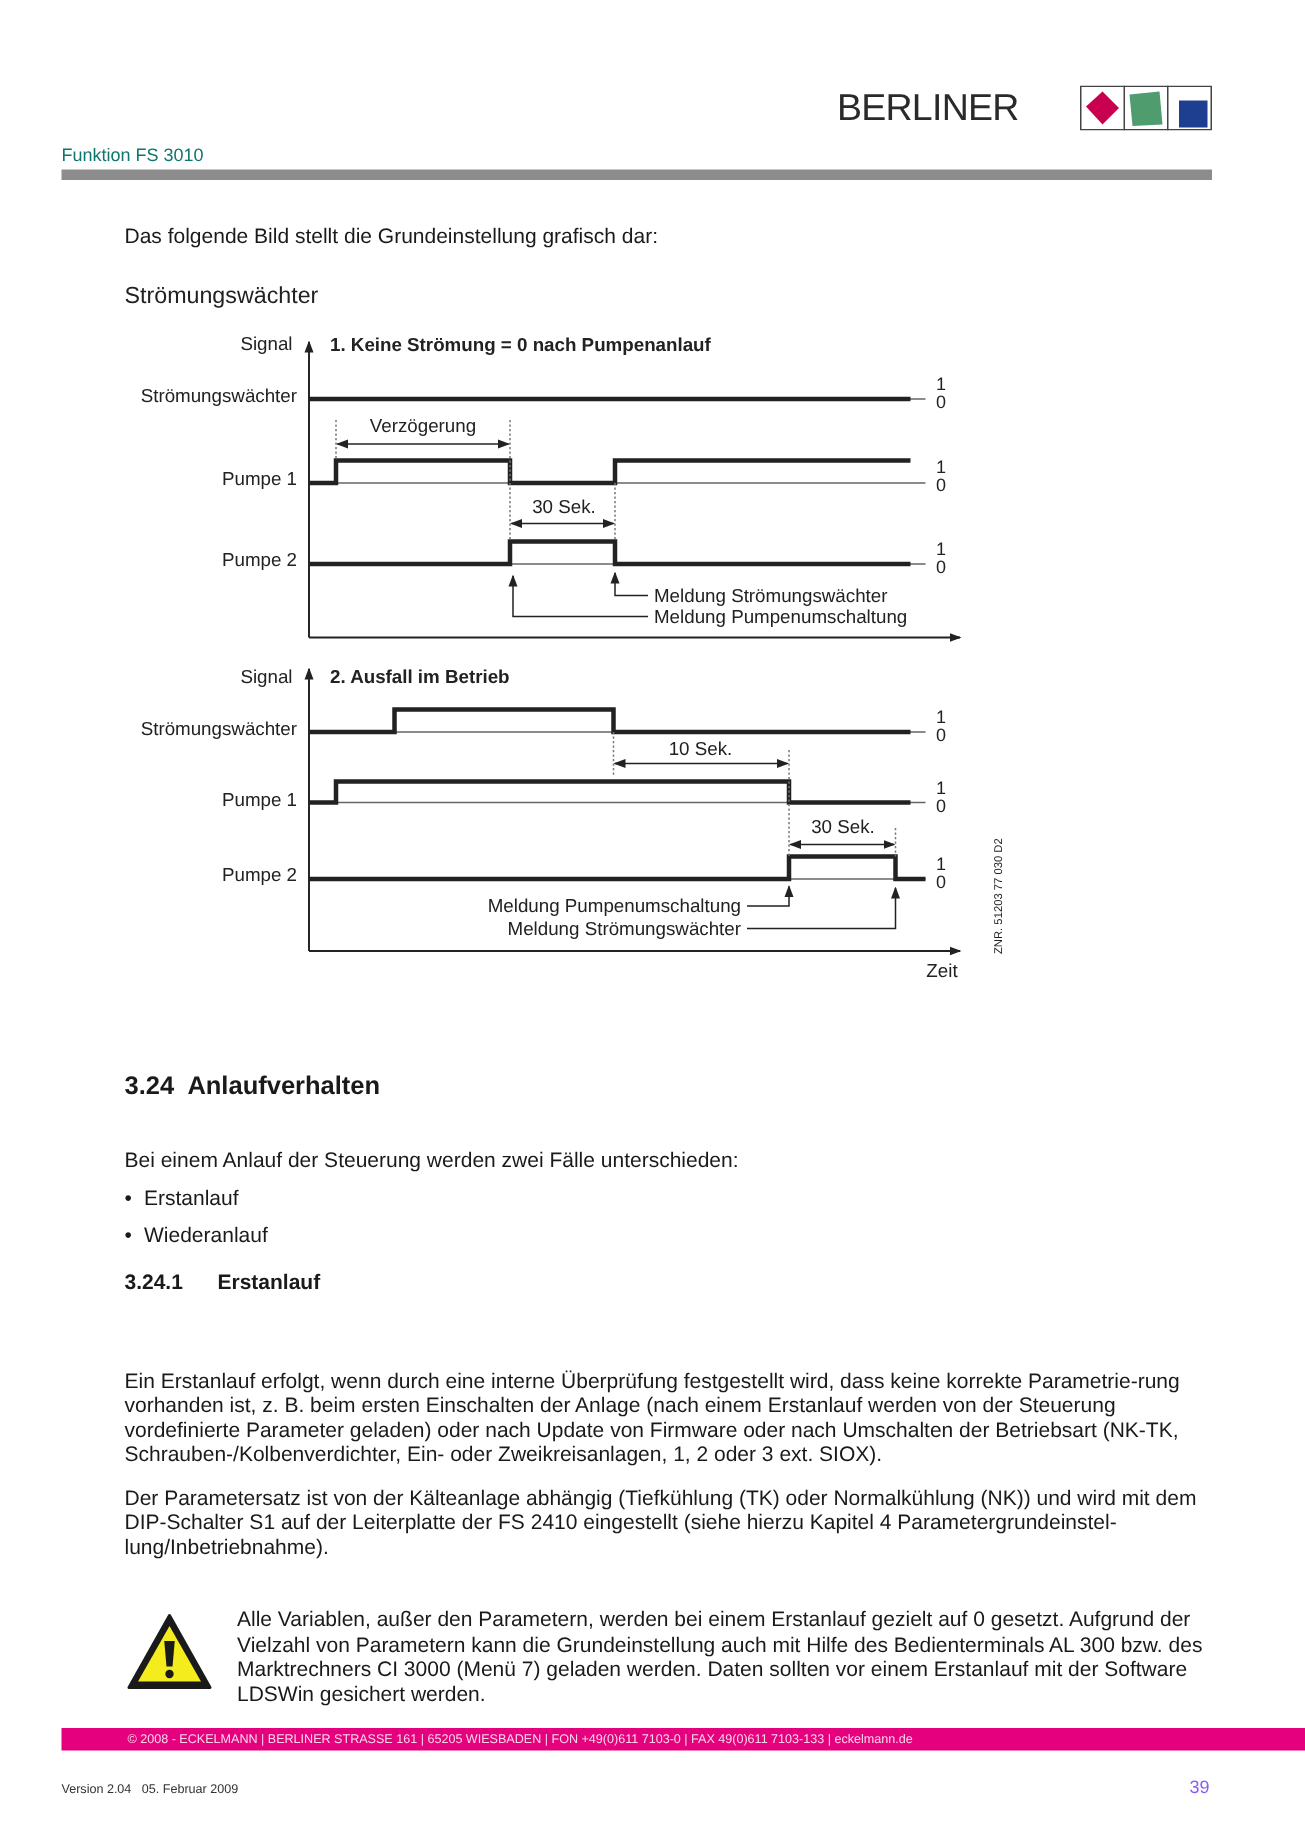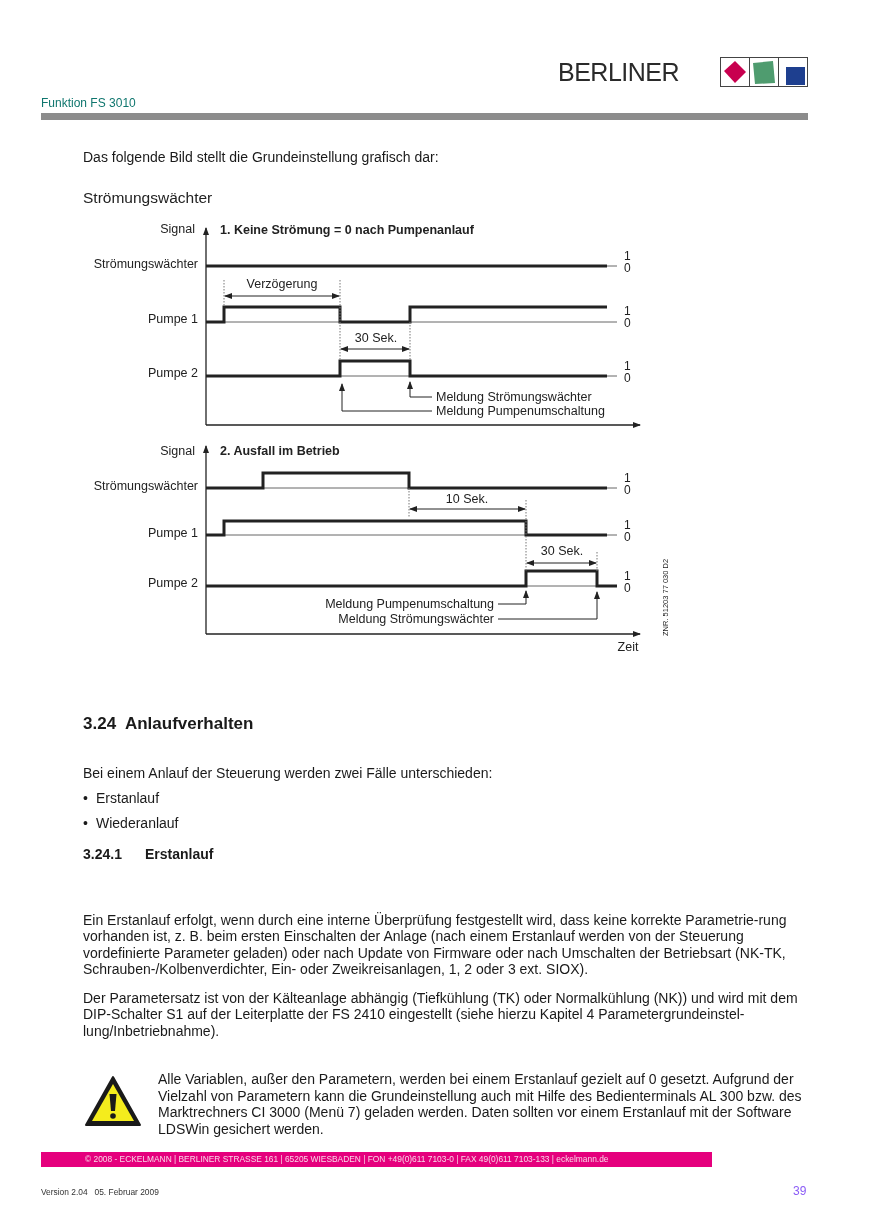--- a/index.html
+++ b/index.html
@@ -15,21 +15,21 @@
   svg.diagram { position:absolute; left:0; top:0; }
   .diagram text { font-family:"Liberation Sans", sans-serif; fill:#222; }
   .h2 { left:83px; top:714px; font-size:17px; font-weight:bold; }
   .p { left:83px; font-size:14px; width:730px; line-height:16.3px; }
   .bullet { left:83px; font-size:14px; }
   .bullet .dot { display:inline-block; width:13px; }
   .h3 { left:83px; top:846px; font-size:14px; font-weight:bold; }
   .h3 .num { display:inline-block; width:62px; }
   .warn-icon { left:84px; top:1075px; width:58px; height:52px; }
   .warn-text { left:158px; top:1071px; font-size:14px; width:660px; line-height:16.5px; }
-  .footer-bar { left:41px; top:1152px; width:671px; height:15px; background:#e5007d; }
+  .footer-bar { left:41px; top:1152px; width:829px; height:15px; background:#e5007d; }
   .footer-bar span { position:absolute; left:44px; top:2px; font-size:8.4px; color:#f8d6e8; white-space:nowrap; }
   .version { left:41px; top:1187px; font-size:8.4px; color:#333;text-align:right; }
   .page-num { left:793px; top:1184px; font-size:12px; color:#8b5cf6; }
 </style>
 </head>
 <body>
 
 <div class="abs logo-text">BERLINER</div>
 <svg class="abs logo-box" viewBox="0 0 88 30">
   <rect x="0.5" y="0.5" width="87" height="29" fill="#fff" stroke="#444" stroke-width="1"></rect>

